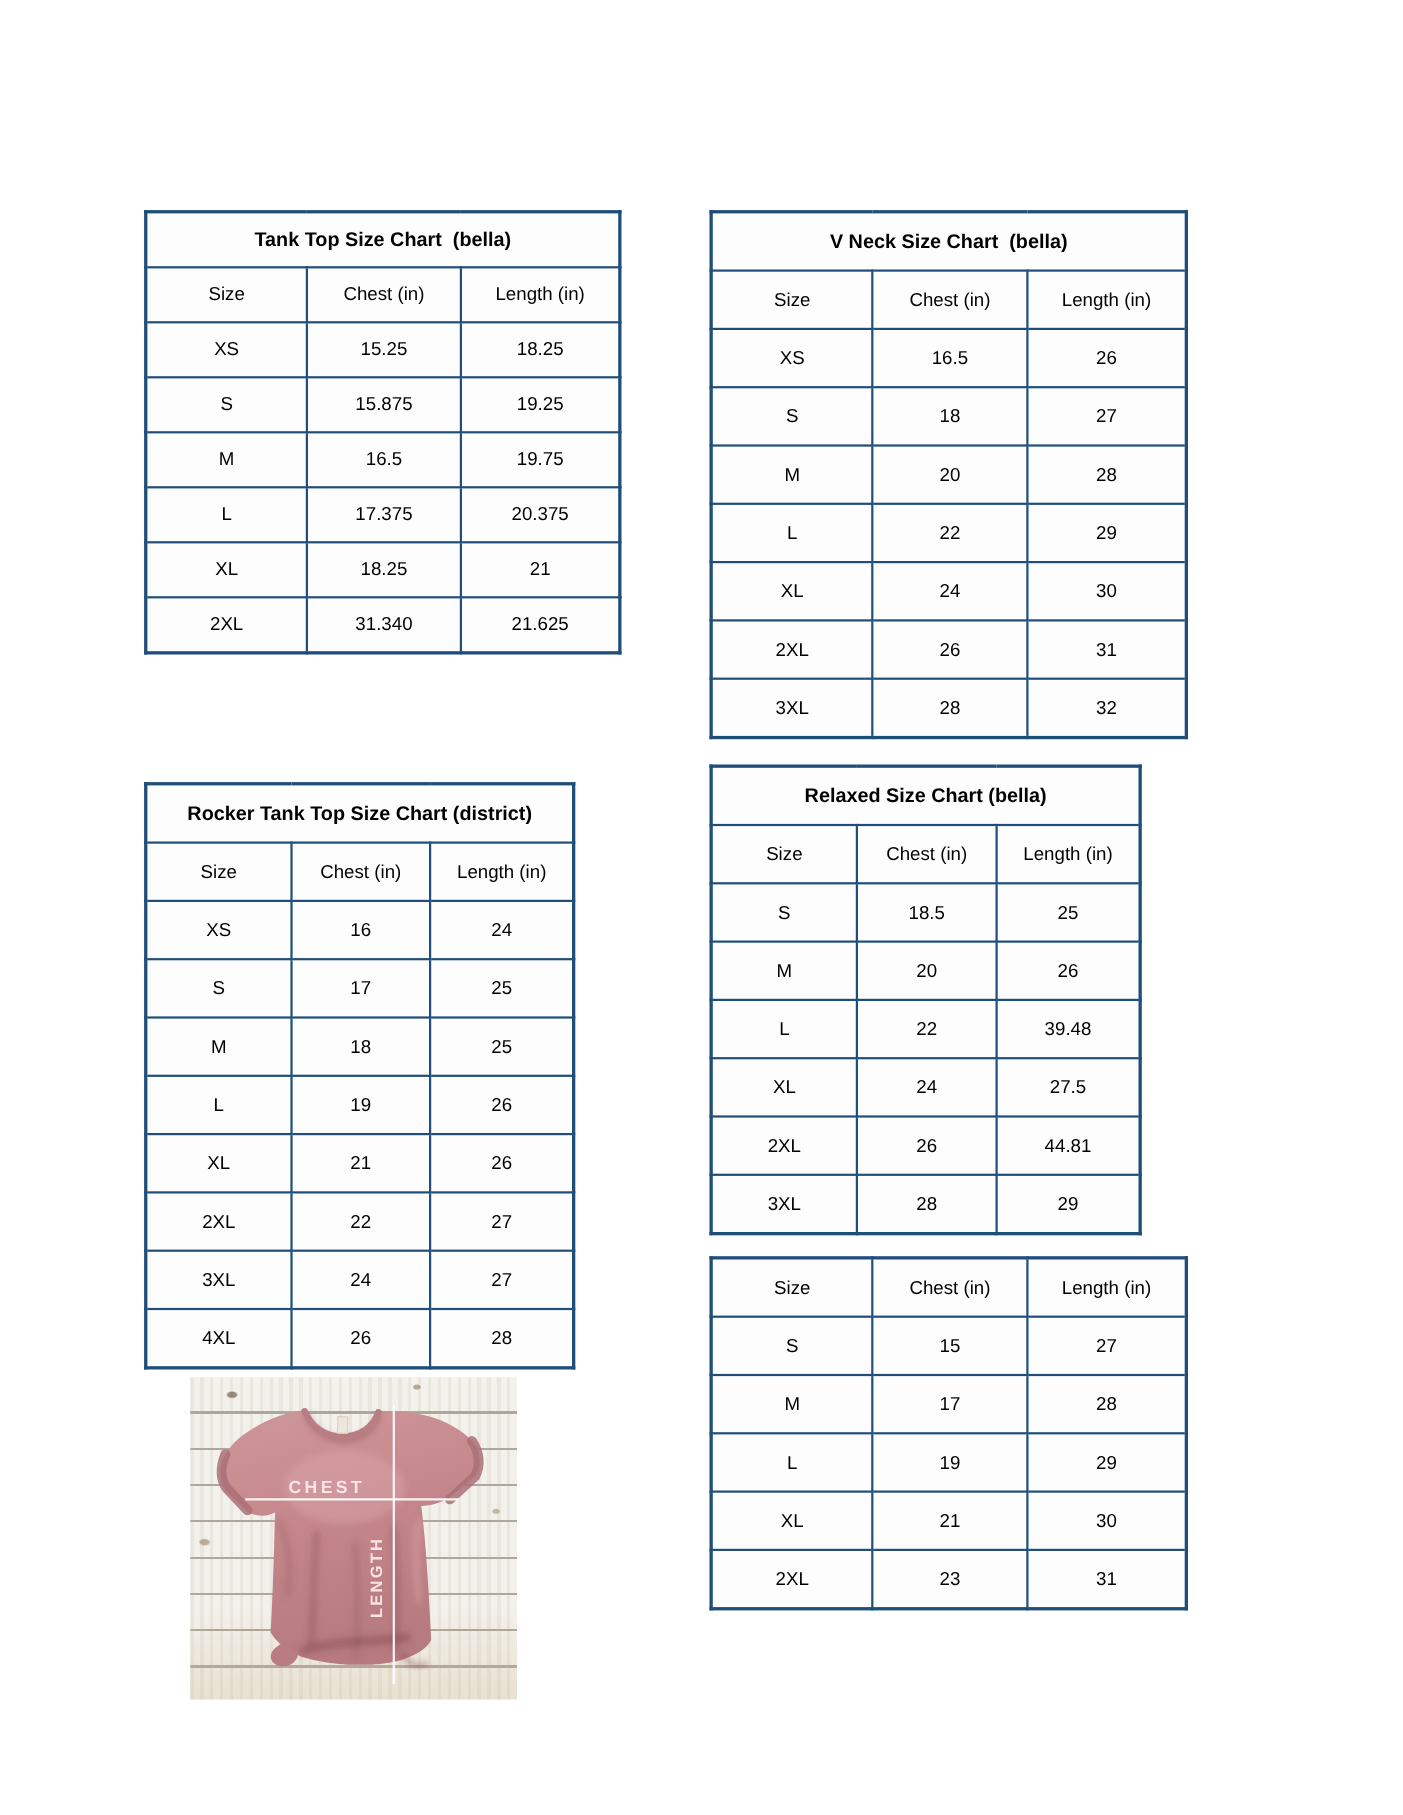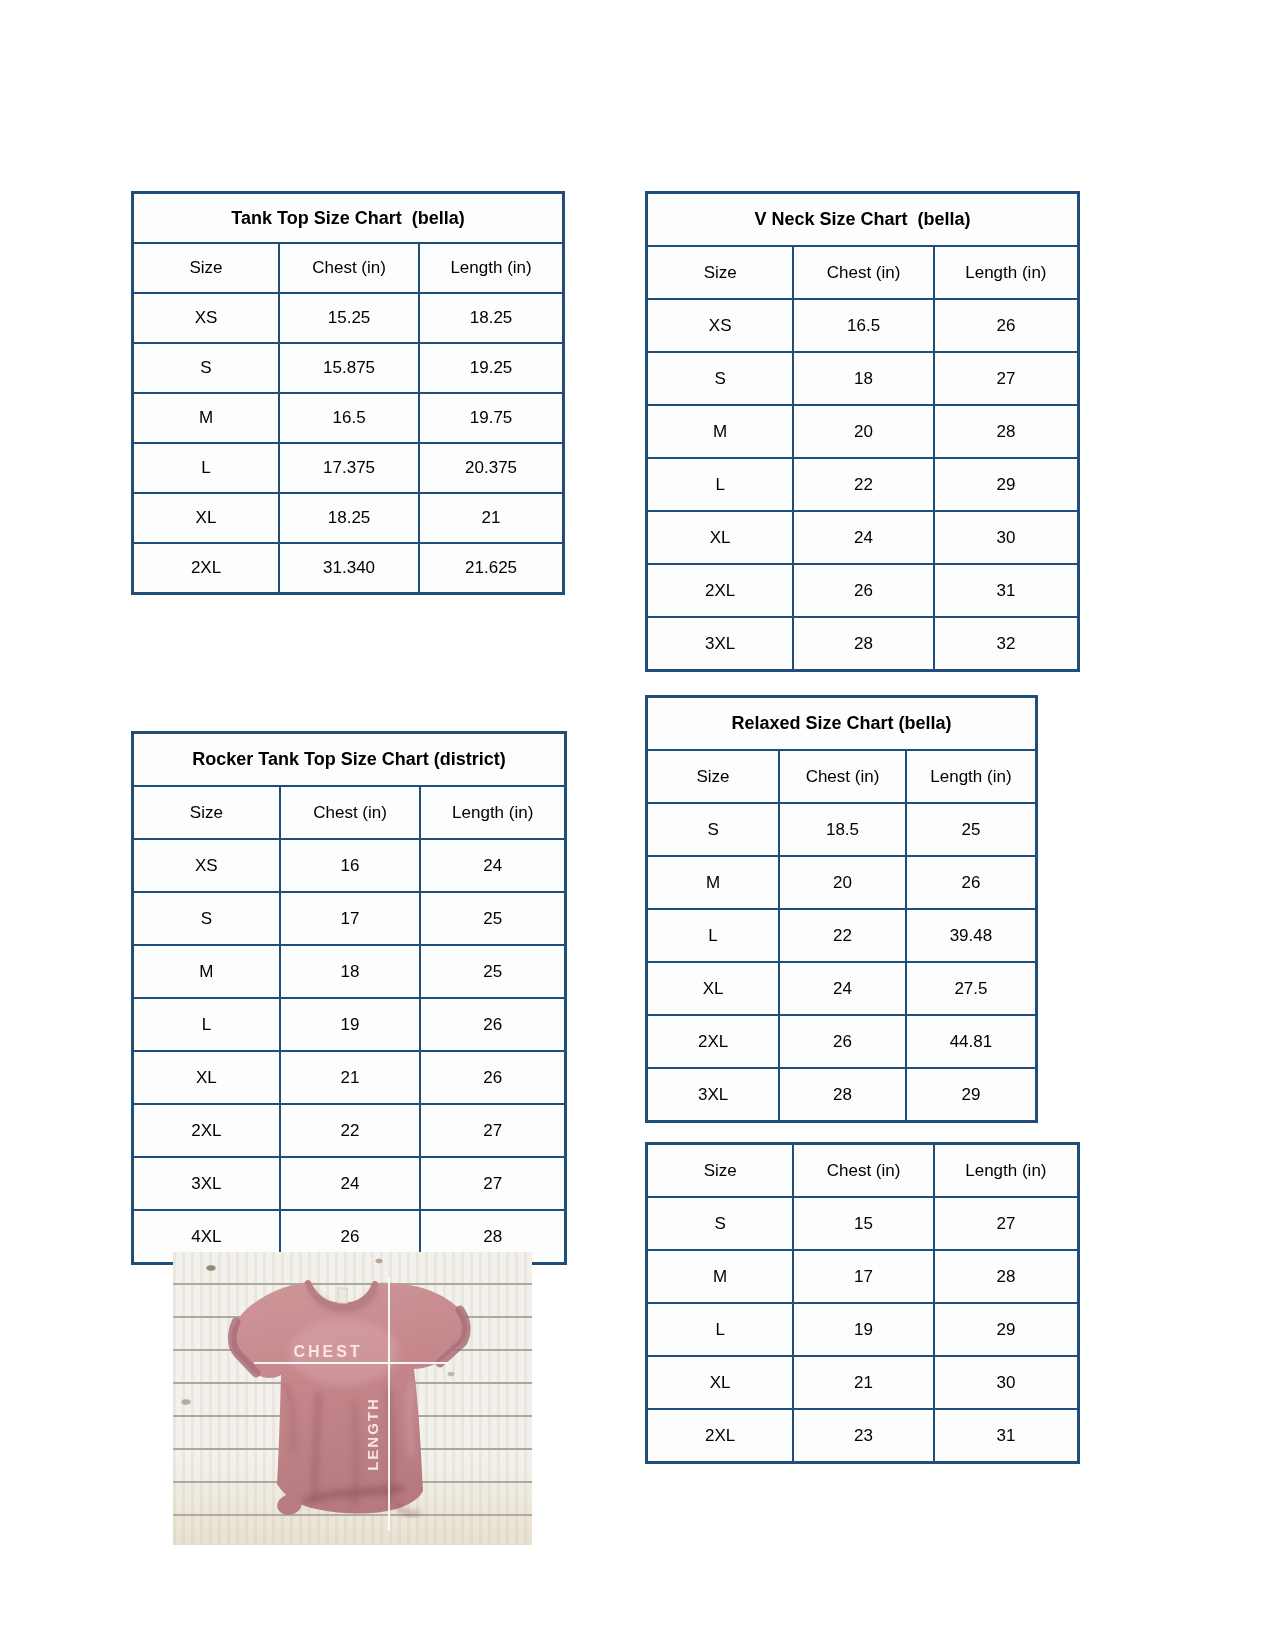--- a/index.html
+++ b/index.html
@@ -32,28 +32,28 @@
     font-size:18px;
     white-space:pre-wrap;
     margin-top:20px;
   }
   .size-table col.c1{width:34%;}
   .size-table col.c2{width:32.5%;}
   .size-table col.c3{width:33.5%;}
 
   #table-0{left:131px;top:191px;width:434px;--rh:48px;}
   #table-1{left:645px;top:191px;width:435px;--rh:51px;}
-  #table-2{left:131px;top:731px;width:436px;--rh:51px;}
+  #table-2{left:131px;top:711px;width:392px;--rh:51px;}
   #table-3{left:645px;top:695px;width:393px;--rh:51px;}
   #table-4{left:645px;top:1142px;width:435px;--rh:51px;}
 
   
   .photo{
     position:absolute;
-    left:173px;top:1252px;width:359px;height:293px;
+    left:173px;top:1252px;width:297px;height:293px;
     overflow:hidden;
     
     background:
       radial-gradient(ellipse 8px 5px at 38px 16px,  rgba(122,104,80,.75) 0 45%, transparent 70%),
       radial-gradient(ellipse 6px 4px at 206px 9px,  rgba(138,120,92,.6) 0 45%, transparent 70%),
       radial-gradient(ellipse 8px 5px at 13px 150px, rgba(150,128,95,.6) 0 45%, transparent 70%),
       radial-gradient(ellipse 6px 4px at 278px 122px,rgba(150,130,98,.5) 0 45%, transparent 70%),
       linear-gradient(180deg, rgba(205,180,135,0) 72%, rgba(205,180,135,.28) 100%),
       repeating-linear-gradient(90deg, rgba(176,166,148,.14) 0 3px, rgba(0,0,0,0) 3px 9px),
       repeating-linear-gradient(180deg, rgba(0,0,0,0) 0 31px, rgba(128,118,102,.6) 31px 33px),

